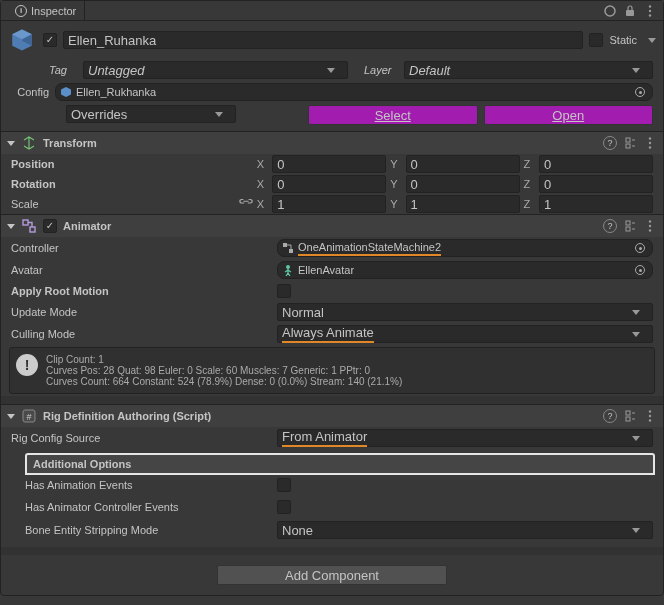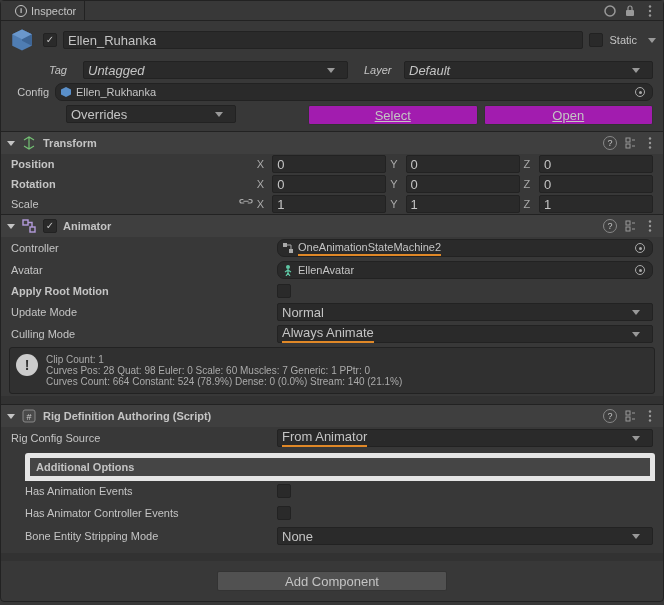--- a/index.html
+++ b/index.html
@@ -34,21 +34,21 @@
   .q-icon { width:14px;height:14px;border-radius:50%;border:1px solid #888;display:flex;align-items:center;justify-content:center;font-size:9px; }
   .settings-icon, .preset-icon, .menu-icon { width:14px; height:14px; display:flex; align-items:center; justify-content:center; cursor:pointer; color:#999; }
   .vec-row { display:flex; align-items:center; padding:1px 10px; gap:4px; }
   .vec-row .vlabel { width:255px; }
   .vec-row .axis { width:12px; color:#aaa; }
   .vec-row input { width:114px; }
   .link-icon { width:14px; height:10px; color:#aaa; }
   .underline-orange { border-bottom:2px solid #e08827; display:inline-block; padding-bottom:1px; }
   .btn { display:flex; align-items:center; justify-content:center; cursor:pointer; background:#515151; height:20px; flex:1; border-color:#333; }
   .section-gap { height:8px; background:#323232; }
-  .box-header { background:#454545; border:5px solid #e5e5e5; margin:4px 8px 0 24px; padding:3px 6px; font-weight:bold; font-size:11px; border-radius:3px 3px 0 0; }
+  .box-header { background:#454545; border:2px solid #e5e5e5; margin:4px 8px 0 24px; padding:3px 6px; font-weight:bold; font-size:11px; border-radius:3px 3px 0 0; }
   .box-body { display:flex; flex-direction:column; gap:2px; padding-bottom:6px; }
   .warn-box { display:flex; align-items:flex-start; gap:8px; background:#303030; border:1px solid #222; margin:2px 8px; padding:6px; border-radius:3px; font-size:10px; color:#aaa; }
   .warn-icon { width:22px; height:22px; background:#ccc; border-radius:50%; display:flex; align-items:center; justify-content:center; color:#333; font-weight:bold; font-size:14px; flex-shrink:0; }
   .prefab-icon { width:12px; height:12px; }
   .right-icons svg, .comp-right svg, .titlebar svg { width:14px; height:14px; }
   .small-icon { width:12px; height:12px; display:inline-block; }
   .add-comp { display:flex; justify-content:center; padding:10px; }
   .add-comp .btn { flex:0 0 230px; background:#515151; }
   .prefab-row { display:flex; gap:6px; padding:2px 10px 2px 65px; }
   .prefab-row .drop-field { width:170px; }

